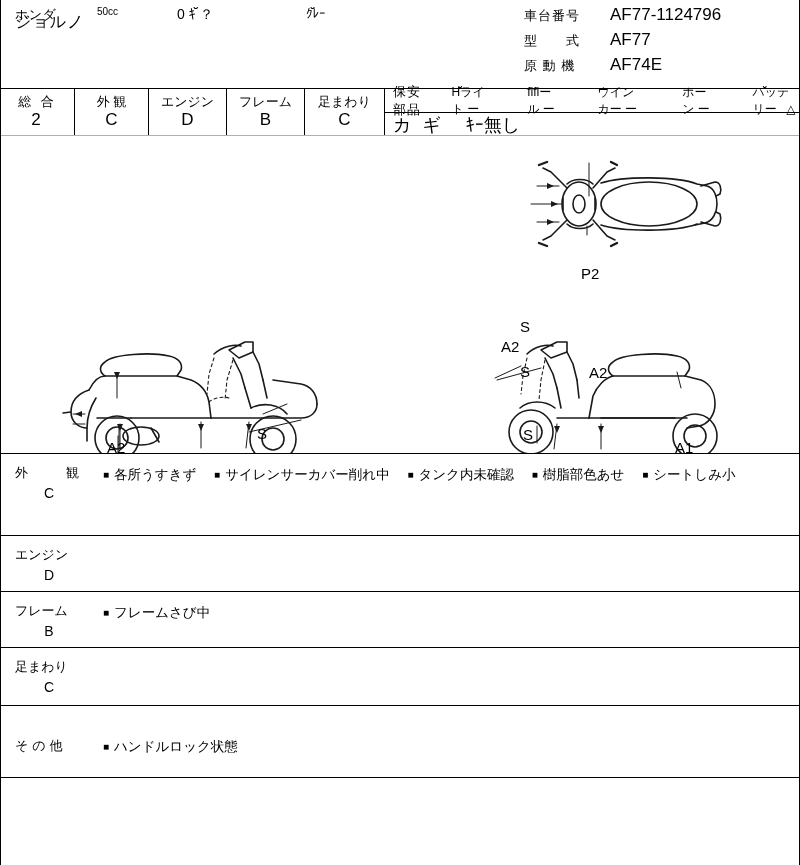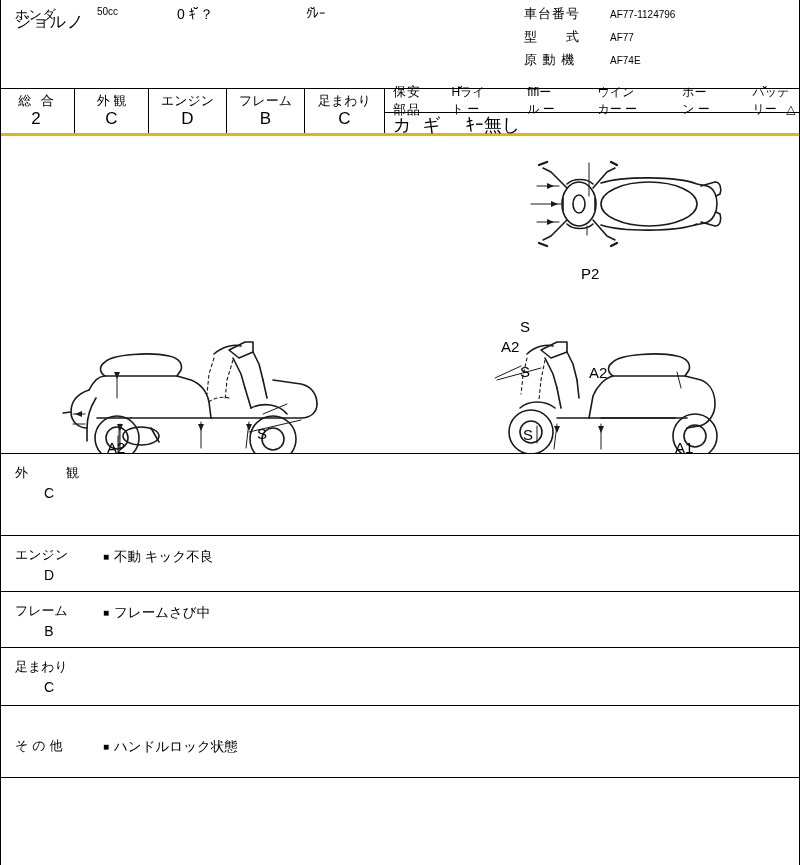--- a/index.html
+++ b/index.html
@@ -61,27 +61,27 @@
     align-items: baseline;
     font-size: 14px;
     margin-bottom: 5px;
     margin-left: 23px;
   }
   .rlabel {
     width: 86px;
     letter-spacing: 1px;
     font-size: 13px;
   }
-  .rvalue { font-size: 10px; }
+  .rvalue { font-size: 17px; }
 
   
   .grades {
     display: flex;
     border-top: 1px solid #000;
-    border-bottom: 3px solid #eab308;
+    border-bottom: 1px solid #eab308;
     height: 48px;
   }
   .gcell {
     border-right: 1px solid #000;
     display: flex;
     flex-direction: column;
     align-items: center;
     justify-content: center;
     padding-top: 1px;
   }
@@ -407,30 +407,34 @@
         <text x="590" y="451">A2</text>
       </g>
     </svg>
   </div>
 
   <div class="crow row-gaikan">
     <div class="clabel">
       <span class="sp4">外　　観</span>
       <span class="cgrade">C</span>
     </div>
+    <div class="citems">
+      <span class="citem"><span class="bullet">■</span><span>各所うすきず</span></span>
+      <span class="citem"><span class="bullet">■</span><span>サイレンサーカバー削れ中</span></span>
+      <span class="citem"><span class="bullet">■</span><span>タンク内未確認</span></span>
+      <span class="citem"><span class="bullet">■</span><span>樹脂部色あせ</span></span>
+      <span class="citem"><span class="bullet">■</span><span>シートしみ小</span></span>
+    </div>
   </div>
 
   <div class="crow row-engine">
     <div class="clabel">
       <span>エンジン</span>
       <span class="cgrade">D</span>
     </div>
-    <div class="citems">
-      <span class="citem"><span class="bullet">■</span><span>不動 キック不良</span></span>
-    </div>
   </div>
 
   <div class="crow row-frame">
     <div class="clabel">
       <span>フレーム</span>
       <span class="cgrade">B</span>
     </div>
     <div class="citems">
       <span class="citem"><span class="bullet">■</span><span>フレームさび中</span></span>
     </div>

